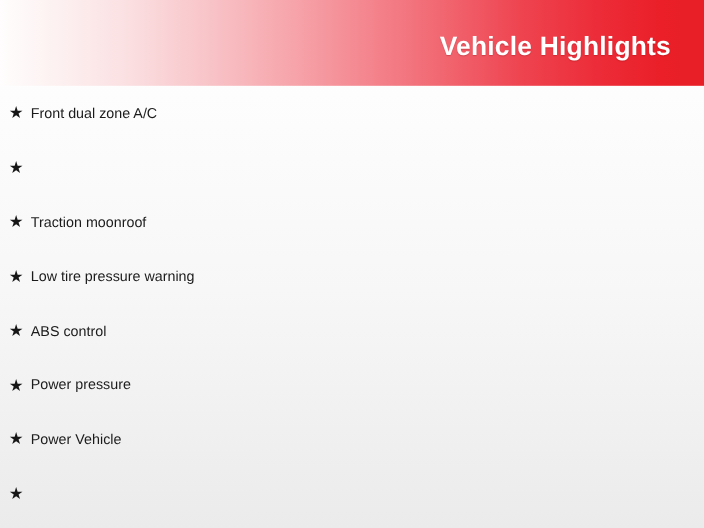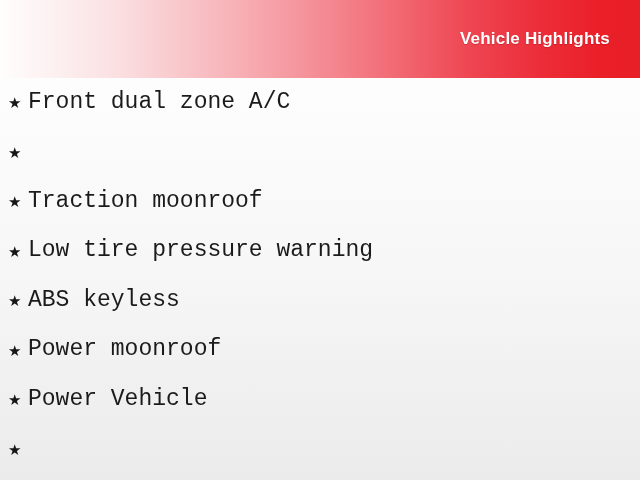--- a/index.html
+++ b/index.html
@@ -42,21 +42,21 @@
         #ee4450 74%,
         #ec2c38 85%,
         #ea1f28 94%,
         #e81f26 100%);
   }
 
   .header-title {
     position: absolute;
     right: 30px;
     top: 29px;
-    font-size: 17px;
+    font-size: 24px;
     font-weight: bold;
     color: #ffffff;
     letter-spacing: 0.2px;
     white-space: nowrap;
     text-shadow: 0 1px 1px rgba(120, 0, 8, 0.28);
     text-align: right;
   }
 
   
   .highlights {
@@ -81,25 +81,24 @@
     display: inline-block;
     width: 20px;
     flex: 0 0 20px;
     font-size: 15px;
     line-height: 1;
     color: #161616;
     text-align: left;
   }
 
   .highlight-label {
-    font-size: 23px;
+    font-size: 13px;
     color: #1b1b1b;
     line-height: 1.2;
     white-space: nowrap;
-    font-family: Liberation Mono, monospace;
   }
 </style>
 </head>
 <body>
 
 <div class="slide">
 
   <div class="header">
     <div class="header-title">Vehicle Highlights</div>
   </div>
@@ -120,26 +119,26 @@
       <span class="highlight-label">Traction moonroof</span>
     </li>
 
     <li class="highlight-item">
       <span class="star-icon">★</span>
       <span class="highlight-label">Low tire pressure warning</span>
     </li>
 
     <li class="highlight-item">
       <span class="star-icon">★</span>
-      <span class="highlight-label">ABS keyless</span>
+      <span class="highlight-label">ABS control</span>
     </li>
 
     <li class="highlight-item">
       <span class="star-icon">★</span>
-      <span class="highlight-label">Power moonroof</span>
+      <span class="highlight-label">Power pressure</span>
     </li>
 
     <li class="highlight-item">
       <span class="star-icon">★</span>
       <span class="highlight-label">Power Vehicle</span>
     </li>
 
     <li class="highlight-item">
       <span class="star-icon">★</span>
     </li>

